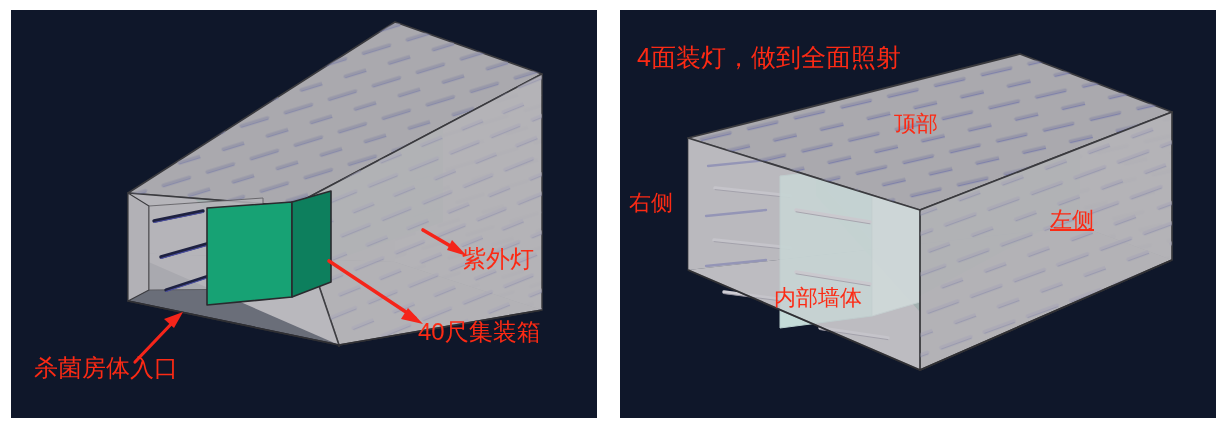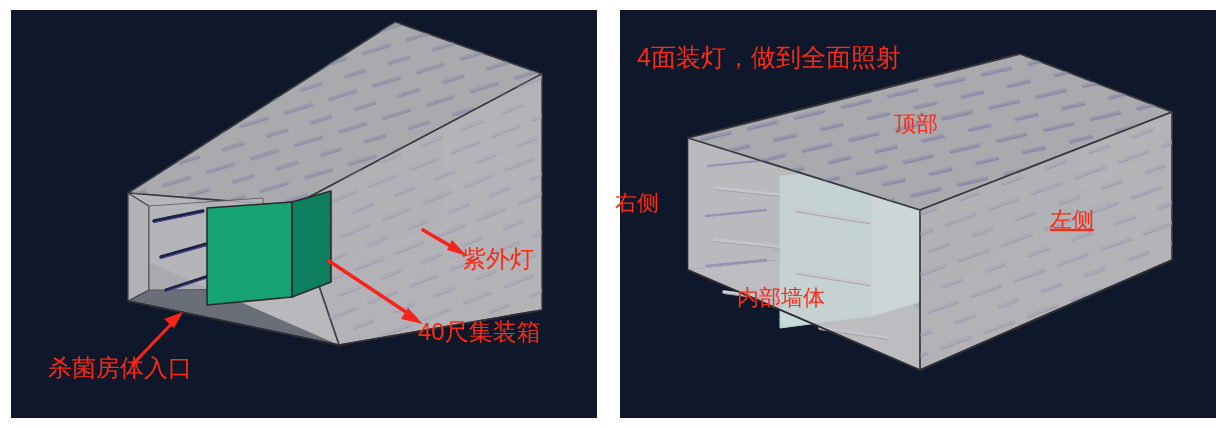--- a/index.html
+++ b/index.html
@@ -111,21 +111,21 @@
         </g>
         <g>
           <line x1="124" y1="352" x2="164" y2="310" stroke="#f5251a" stroke-width="3.2" stroke-linecap="round"></line>
           <polygon points="172,302 153,309 163,318" fill="#f5251a"></polygon>
         </g>
       </g>
     </svg>
 
     <span class="lbl med" style="left:451px;top:237px;">紫外灯</span>
     <span class="lbl med" style="left:407px;top:310px;">40尺集装箱</span>
-    <span class="lbl med" style="left:37px;top:346px;">杀菌房体入口</span>
+    <span class="lbl med" style="left:23px;top:346px;">杀菌房体入口</span>
   </div>
 
   <div class="panel" id="panel-right">
     <svg width="596" height="408" viewBox="0 0 596 408">
       <defs>
         <pattern id="lampTopR" width="48" height="34" patternUnits="userSpaceOnUse" patternTransform="rotate(-13)">
           <line x1="2" y1="8" x2="32" y2="8" stroke="#8e8fa6" stroke-width="3.2" stroke-linecap="round" opacity="0.8"></line>
           <line x1="2" y1="9.6" x2="32" y2="9.6" stroke="#6165a8" stroke-width="1.2" stroke-linecap="round" opacity="0.6"></line>
           <line x1="25" y1="25" x2="55" y2="25" stroke="#8e8fa6" stroke-width="3.2" stroke-linecap="round" opacity="0.8"></line>
           <line x1="25" y1="26.6" x2="55" y2="26.6" stroke="#6165a8" stroke-width="1.2" stroke-linecap="round" opacity="0.6"></line>
@@ -196,17 +196,17 @@
 
       <g>
         <polyline points="68,260 300,360 552,250" fill="none" stroke="#2f2f33" stroke-width="1.8"></polyline>
       </g>
     </svg>
 
   </div>
 
   <span class="lbl big" style="left:637px;top:26px;margin-top:19px;">4面装灯，做到全面照射</span>
   <span class="lbl sm" style="left:878px;top:113px;margin-left:16px;">顶部</span>
-  <span class="lbl sm" style="left:615px;top:192px;">右侧</span>
+  <span class="lbl sm" style="left:629px;top:192px;">右侧</span>
   <span class="lbl sm" style="left:1050px;top:209px;text-decoration:underline;">左侧</span>
-  <span class="lbl sm" style="left:737px;top:287px;">内部墙体</span>
+  <span class="lbl sm" style="left:774px;top:287px;">内部墙体</span>
 
 </div>
 
 </body></html>

